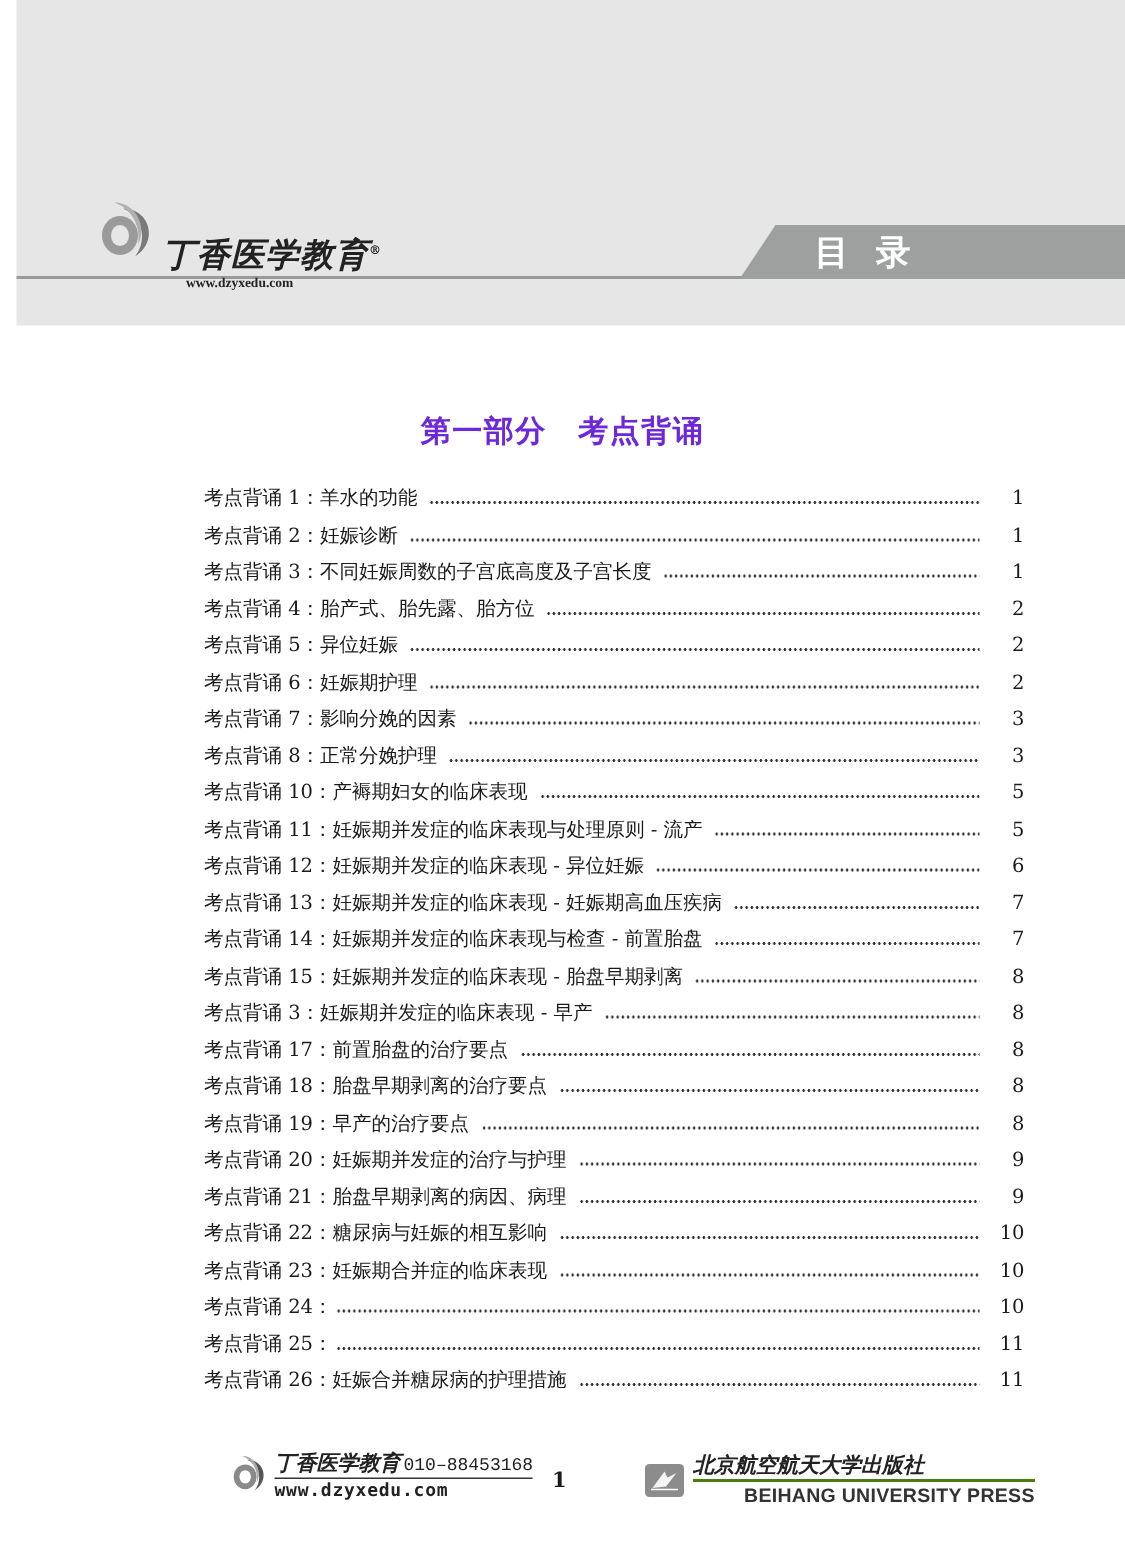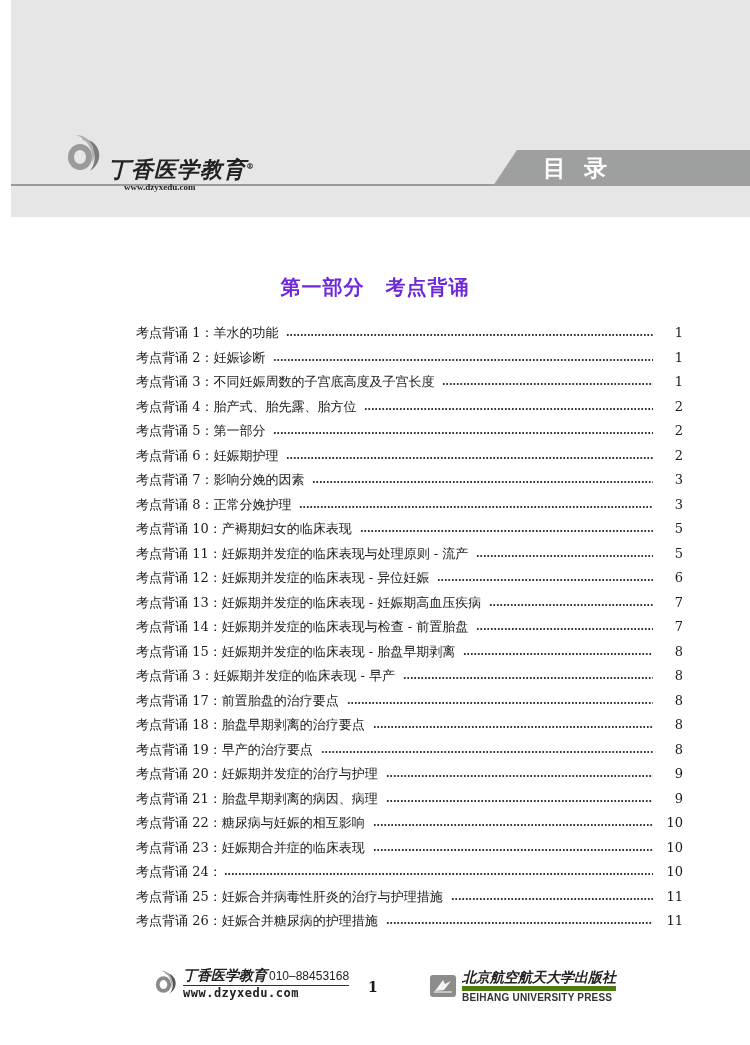--- a/index.html
+++ b/index.html
@@ -56,30 +56,30 @@
     background-size: 3.5px 2px; background-repeat: repeat-x;
   }
   .toc-page { width: 26px; text-align: right; color: #1a1a1a; }
   .footer {
     position: absolute; left: 0; top: 965px; width: 750px; height: 40px;
   }
   .footer-left { position: absolute; left: 152px; top: 2px; display: flex; align-items: center; }
   .footer-left .fl-text { display: flex; flex-direction: column; margin-left: 3px; }
   .fl-top { display: flex; align-items: baseline; border-bottom: 1px solid #333; }
   .fl-cn { font-family: "DejaVu Serif", serif; font-weight: bold; font-style: italic; font-size: 14px; color: #222; }
-  .fl-phone { font-family: Liberation Sans, sans-serif; font-size: 12px; color: #222; margin-left: 2px; }
+  .fl-phone { font-family: Liberation Mono, monospace; font-size: 12px; color: #222; margin-left: 2px; }
   .fl-url { font-family: "DejaVu Sans Mono", monospace; font-weight: bold; font-size: 12px; color: #222; letter-spacing: 0.5px; }
   .page-number {
     position: absolute; left: 368px; top: 14px; font-family: "DejaVu Serif", serif; font-weight: bold; font-size: 14px;
   }
   .footer-right { position: absolute; left: 430px; top: 4px; display: flex; align-items: center; }
   .press-mark { width: 26px; height: 22px; background: #8c8c8c; border-radius: 3px; position: relative; }
   .press-text { display: flex; flex-direction: column; margin-left: 6px; }
-  .press-cn { font-family: "DejaVu Serif", serif; font-weight: bold; font-style: italic; font-size: 14px; color: #222; border-bottom: 5px solid #4d7c0f; line-height: 17px; }
-  .press-en { font-family: "Liberation Sans", sans-serif; font-weight: bold; font-size: 10px; color: #333; letter-spacing: 0.2px; margin-top: 1px; }
+  .press-cn { font-family: "DejaVu Serif", serif; font-weight: bold; font-style: italic; font-size: 14px; color: #222; border-bottom: 2px solid #4d7c0f; line-height: 17px; }
+  .press-en { font-family: "Liberation Sans", sans-serif; font-weight: bold; font-size: 13px; color: #333; letter-spacing: 0.2px; margin-top: 1px; margin-left: 34px; }
 </style>
 </head>
 <body>
 
 <div class="header-band"></div>
 <div class="header-line"></div>
 
 <div class="logo">
   <div class="logo-mark">
     <svg width="44" height="40" viewBox="0 0 44 40">
@@ -124,21 +124,21 @@
       <span class="toc-page">1</span>
     </li>
   <li class="toc-row">
       <span class="toc-label">考点背诵 4：</span>
       <span class="toc-title">胎产式、胎先露、胎方位</span>
       <span class="toc-leader"></span>
       <span class="toc-page">2</span>
     </li>
   <li class="toc-row">
       <span class="toc-label">考点背诵 5：</span>
-      <span class="toc-title">第一部分</span>
+      <span class="toc-title">异位妊娠</span>
       <span class="toc-leader"></span>
       <span class="toc-page">2</span>
     </li>
   <li class="toc-row">
       <span class="toc-label">考点背诵 6：</span>
       <span class="toc-title">妊娠期护理</span>
       <span class="toc-leader"></span>
       <span class="toc-page">2</span>
     </li>
   <li class="toc-row">
@@ -237,21 +237,20 @@
       <span class="toc-leader"></span>
       <span class="toc-page">10</span>
     </li>
   <li class="toc-row">
       <span class="toc-label">考点背诵 24：</span>
       <span class="toc-leader"></span>
       <span class="toc-page">10</span>
     </li>
   <li class="toc-row">
       <span class="toc-label">考点背诵 25：</span>
-      <span class="toc-title">妊娠合并病毒性肝炎的治疗与护理措施</span>
       <span class="toc-leader"></span>
       <span class="toc-page">11</span>
     </li>
   <li class="toc-row">
       <span class="toc-label">考点背诵 26：</span>
       <span class="toc-title">妊娠合并糖尿病的护理措施</span>
       <span class="toc-leader"></span>
       <span class="toc-page">11</span>
     </li>
 </ul>

